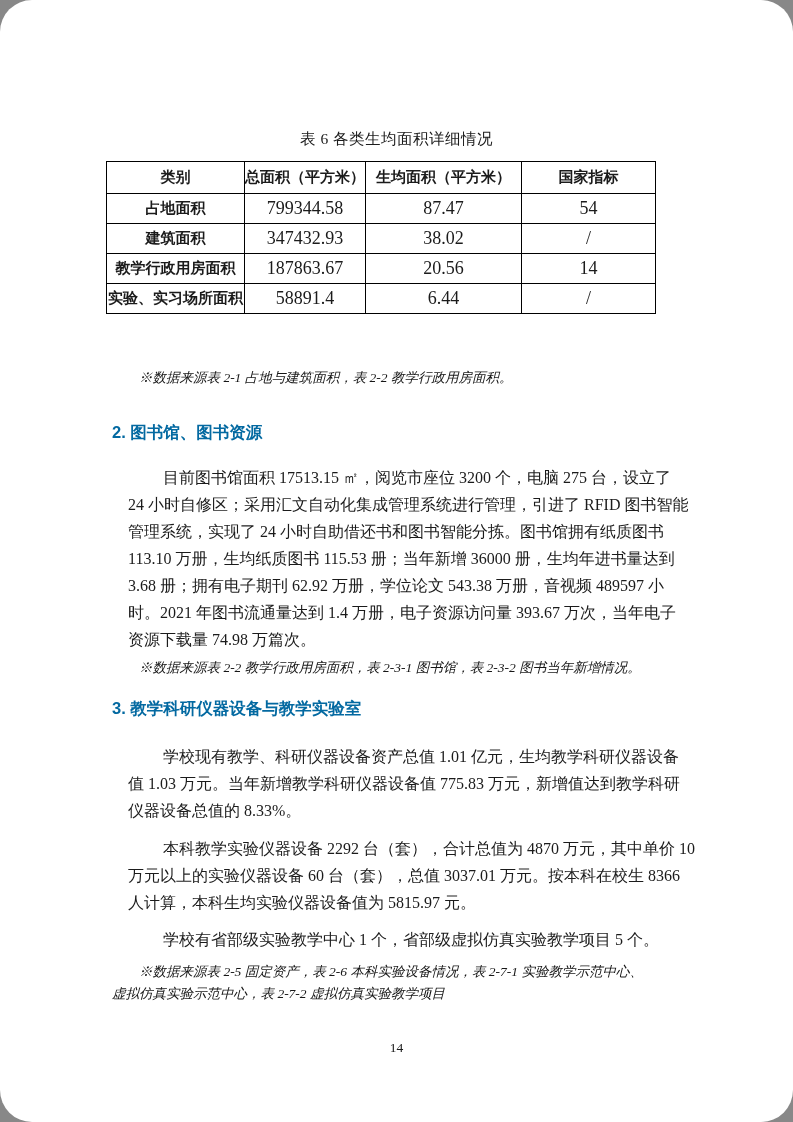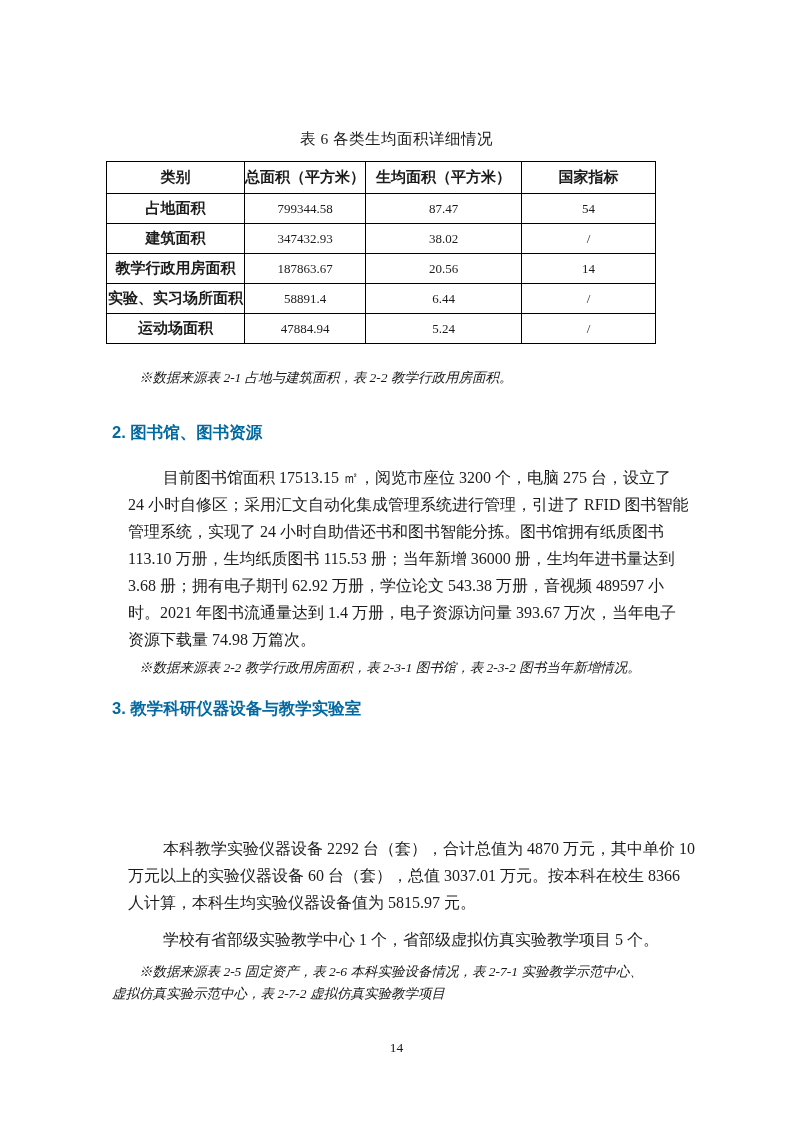--- a/index.html
+++ b/index.html
@@ -5,20 +5,21 @@
   * { margin:0; padding:0; box-sizing:border-box; }
   html,body { background:#888; }
   .page {
     position:relative;
     width:793px; height:1122px;
     margin:0 auto;
     background:#ffffff;
     color:#1b1b1b;
     font-family:"Liberation Serif", serif;
     overflow:hidden;
+    border-radius:32px;
   }
   .doc-title {
     position:absolute; top:129px; left:0; width:793px;
     text-align:center; font-size:15.5px; letter-spacing:0.5px;
     font-family:"Liberation Serif", serif;
   }
   table.area-table {
     position:absolute; left:106px; top:161px;
     width:549px; border-collapse:collapse; table-layout:fixed;
     border:1.5px solid #000;
@@ -37,21 +38,21 @@
     font-family:"Liberation Sans", sans-serif;
     font-weight:700; font-size:15px;
   }
   table.area-table tr.data { height:30px; }
   table.area-table td.cat {
     font-family:"Liberation Sans", sans-serif;
     font-weight:700; font-size:15px;text-align:center;
   }
   table.area-table td.num {
     font-family:"Liberation Serif", serif;
-    font-size:13px;
+    font-size:18px;
   }
   .footnote {
     position:absolute; left:112px; width:575px;
     font-family:"Liberation Serif", serif;
     font-style:italic;
     font-size:13.5px; line-height:22px;
     white-space:pre-line;
     text-indent:27px;
     color:#161616;
   }
@@ -113,45 +114,42 @@
         <td class="num">187863.67</td>
         <td class="num">20.56</td>
         <td class="num">14</td>
       </tr>
       <tr class="data">
         <td class="cat">实验、实习场所面积</td>
         <td class="num">58891.4</td>
         <td class="num">6.44</td>
         <td class="num">/</td>
       </tr>
-      <tr class="data">
-        <td class="cat">运动场面积</td>
-        <td class="num">47884.94</td>
-        <td class="num">5.24</td>
-        <td class="num">/</td>
-      </tr>
     </tbody>
   </table>
 
   <div class="footnote" style="top:367px;">※数据来源表 2-1 占地与建筑面积，表 2-2 教学行政用房面积。</div>
 
   <div class="sec-heading" style="top:422px;">2. 图书馆、图书资源</div>
 
   <div class="para" style="top:464px;">目前图书馆面积 17513.15 ㎡，阅览市座位 3200 个，电脑 275 台，设立了
 24 小时自修区；采用汇文自动化集成管理系统进行管理，引进了 RFID 图书智能
 管理系统，实现了 24 小时自助借还书和图书智能分拣。图书馆拥有纸质图书
 113.10 万册，生均纸质图书 115.53 册；当年新增 36000 册，生均年进书量达到
 3.68 册；拥有电子期刊 62.92 万册，学位论文 543.38 万册，音视频 489597 小
 时。2021 年图书流通量达到 1.4 万册，电子资源访问量 393.67 万次，当年电子
 资源下载量 74.98 万篇次。</div>
 
   <div class="footnote" style="top:657px;">※数据来源表 2-2 教学行政用房面积，表 2-3-1 图书馆，表 2-3-2 图书当年新增情况。</div>
 
   <div class="sec-heading" style="top:698px;">3. 教学科研仪器设备与教学实验室</div>
 
+  <div class="para" style="top:743px;">学校现有教学、科研仪器设备资产总值 1.01 亿元，生均教学科研仪器设备
+值 1.03 万元。当年新增教学科研仪器设备值 775.83 万元，新增值达到教学科研
+仪器设备总值的 8.33%。</div>
 
   <div class="para" style="top:835px;">本科教学实验仪器设备 2292 台（套），合计总值为 4870 万元，其中单价 10
 万元以上的实验仪器设备 60 台（套），总值 3037.01 万元。按本科在校生 8366
 人计算，本科生均实验仪器设备值为 5815.97 元。</div>
 
   <div class="para" style="top:926px;">学校有省部级实验教学中心 1 个，省部级虚拟仿真实验教学项目 5 个。</div>
 
   <div class="footnote" style="top:961px;">※数据来源表 2-5 固定资产，表 2-6 本科实验设备情况，表 2-7-1 实验教学示范中心、
 虚拟仿真实验示范中心，表 2-7-2 虚拟仿真实验教学项目</div>
 

